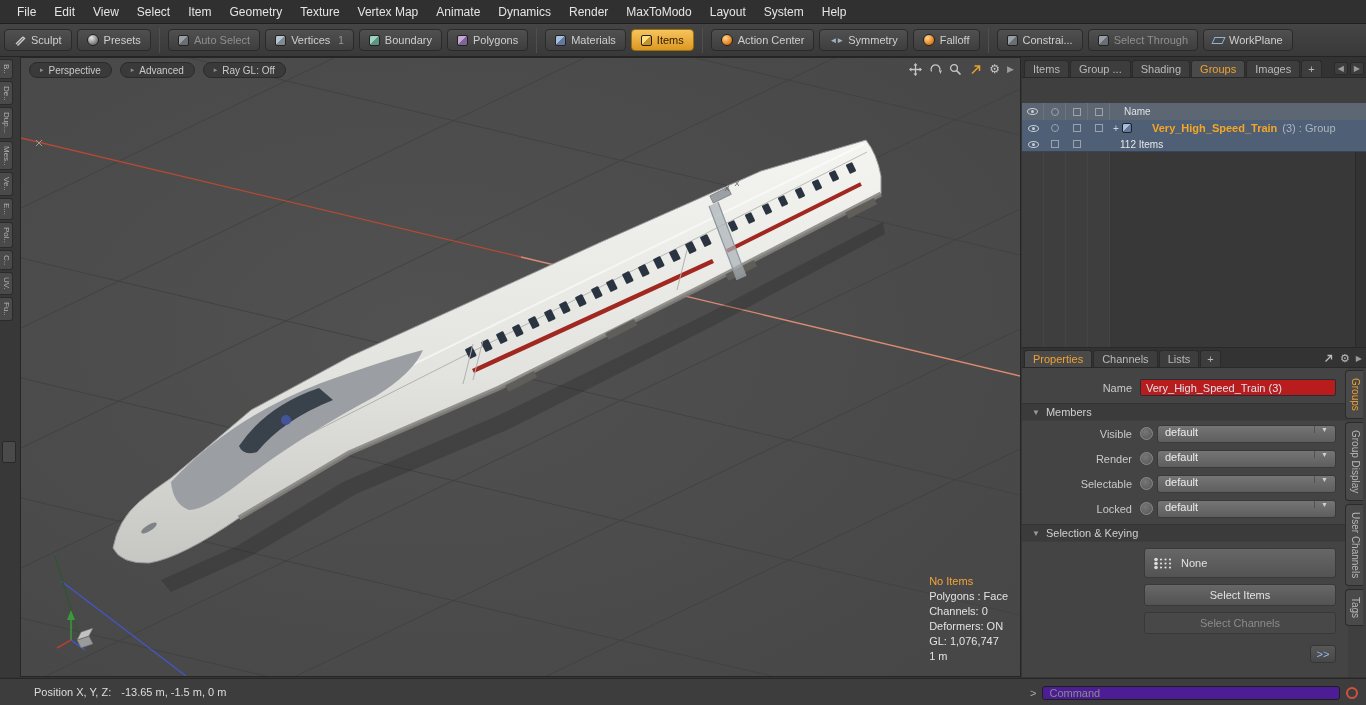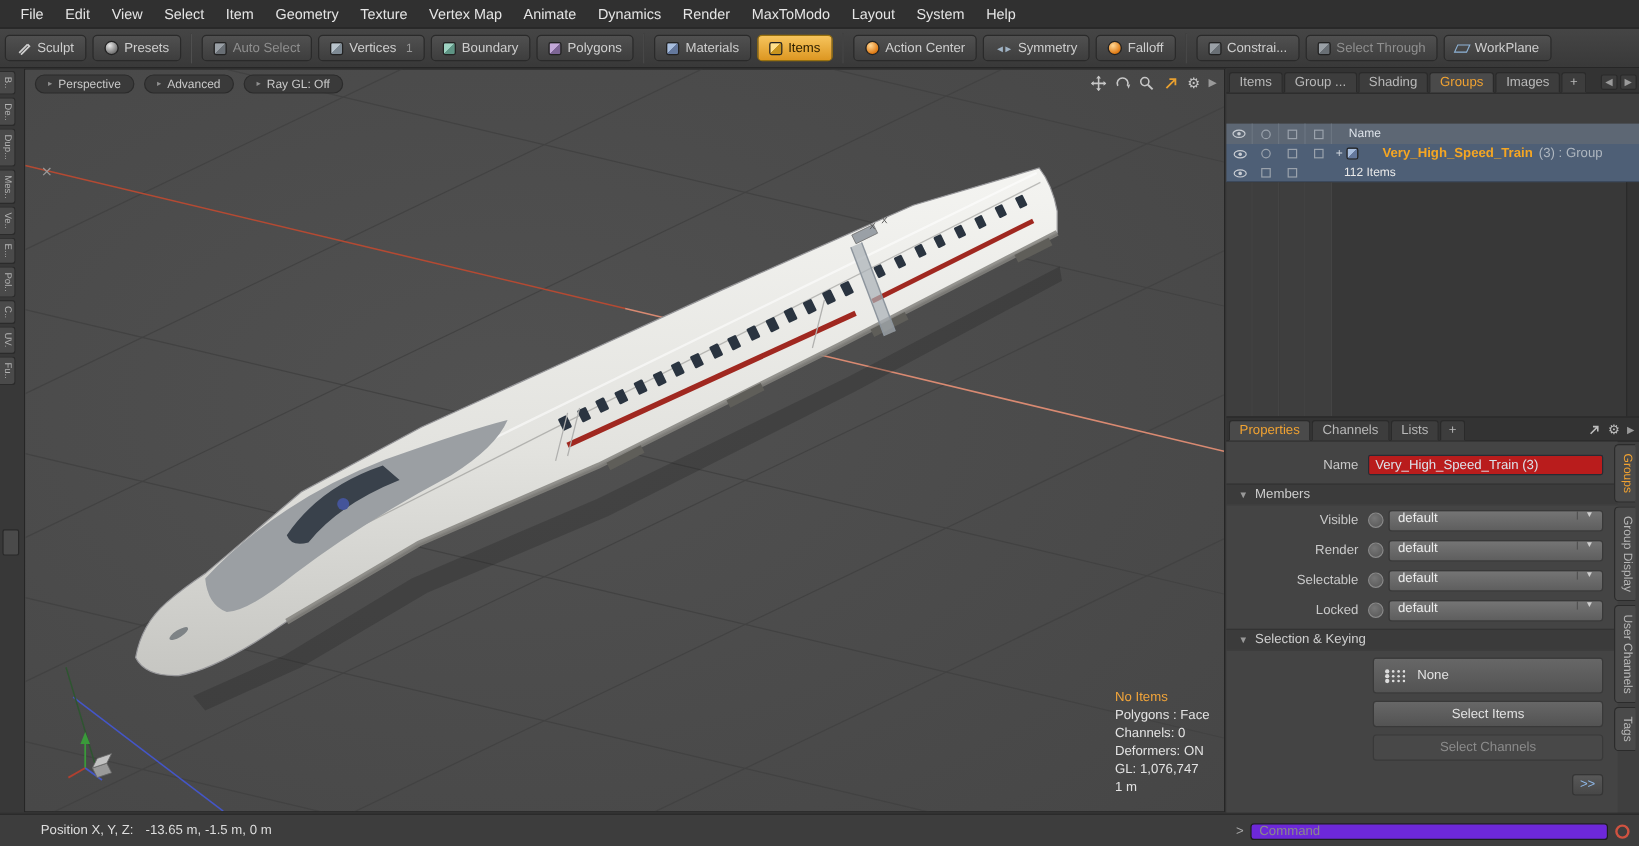--- a/index.html
+++ b/index.html
@@ -139,21 +139,21 @@
           padding:7px 2px; text-align:center; white-space:nowrap; }
   .stab.active { color:#f0a232; }
 
   
   .statusbar { position:absolute; left:0; top:678px; width:1366px; height:27px; background:#3d3d3d;
                border-top:1px solid #272727; display:flex; align-items:center; font-size:11px; color:#ddd; }
   .pos-text { padding-left:34px; display:flex; gap:10px; }
   .cmd-area { position:absolute; left:1022px; top:0; width:344px; height:27px; display:flex;
               align-items:center; gap:6px; padding:0 8px; }
   .cmd-prompt { color:#aaa; font-size:11px; }
-  .cmd-input { flex:1; height:14px; background:#6d28d9; border:1px solid #1e1e1e; border-radius:3px;
+  .cmd-input { flex:1; height:14px; background:#4c1d95; border:1px solid #1e1e1e; border-radius:3px;
                color:#bbb; font-size:11px; padding:0 6px; font-family:"Liberation Sans",sans-serif; }
   .cmd-input::placeholder { color:#8a8a8a; }
   .cmd-circle { width:12px; height:12px; border:2px solid #cf5240; border-radius:50%; flex:0 0 auto; }
 </style>
 </head>
 <body>
 
 <div class="app">
 
   <div class="menubar">

